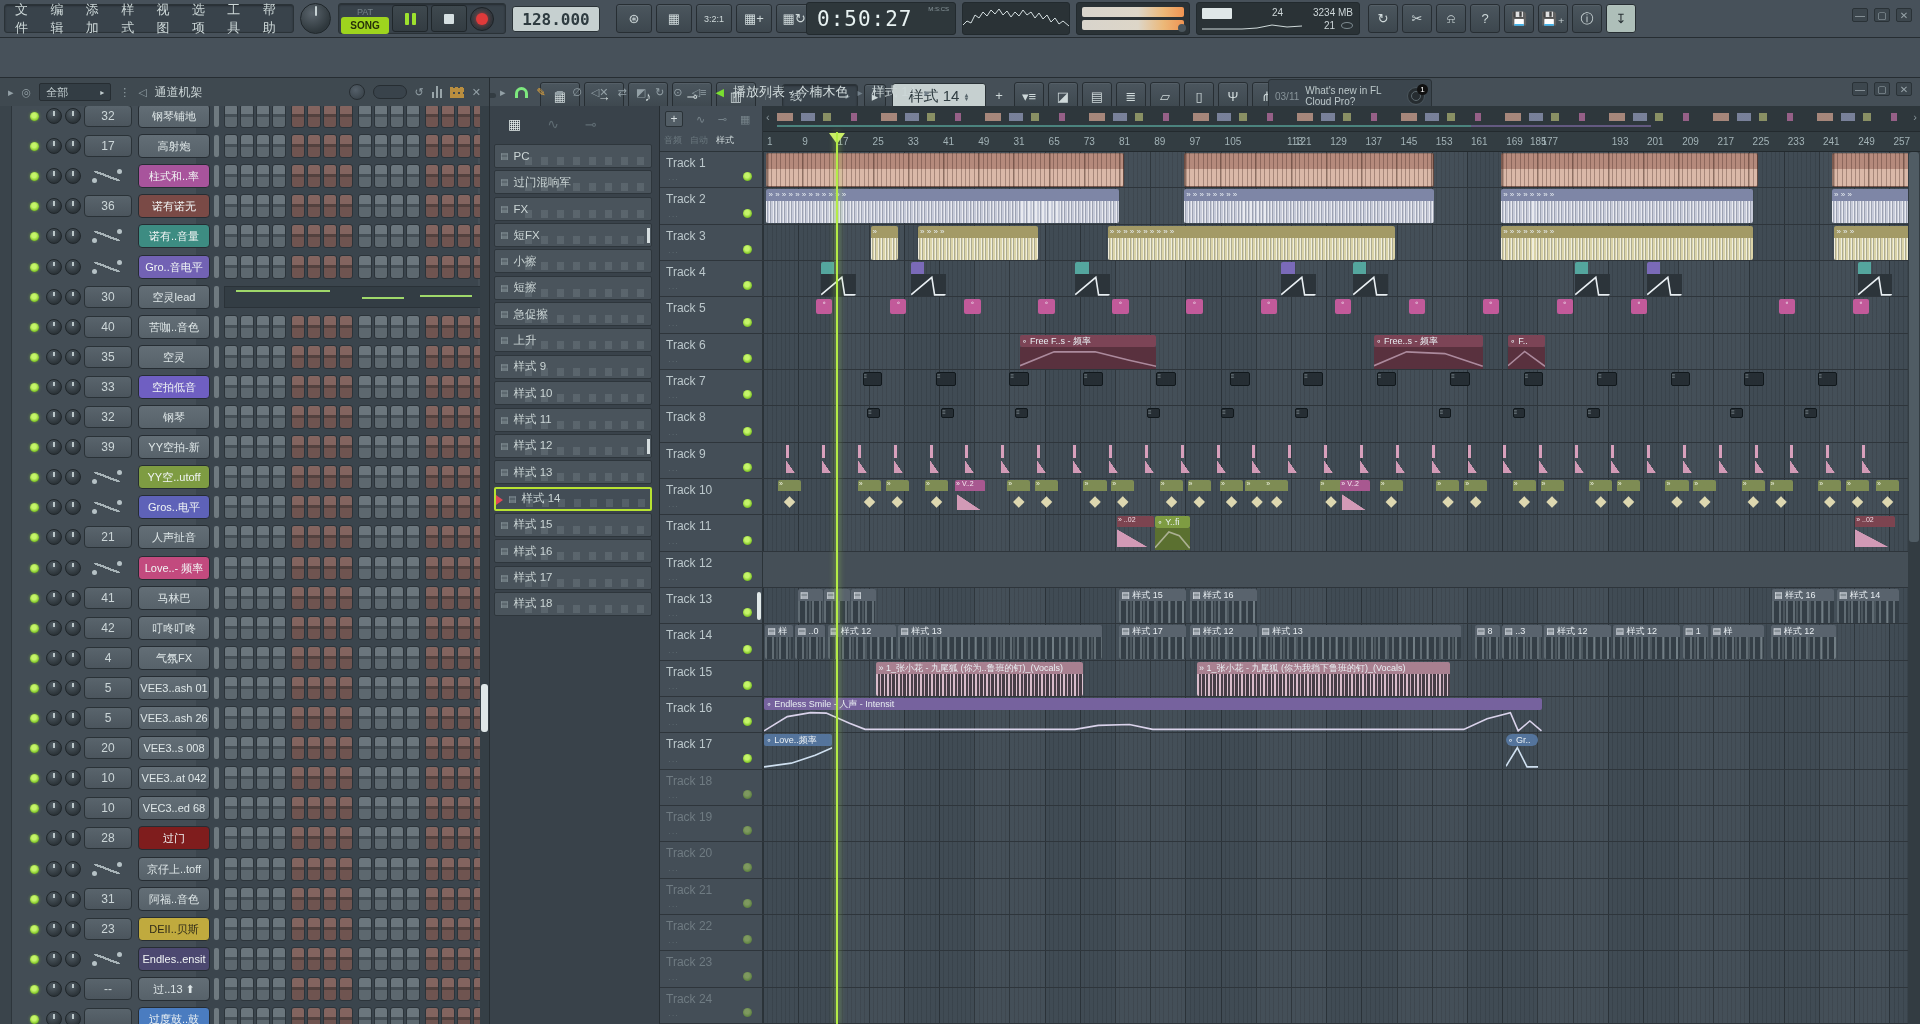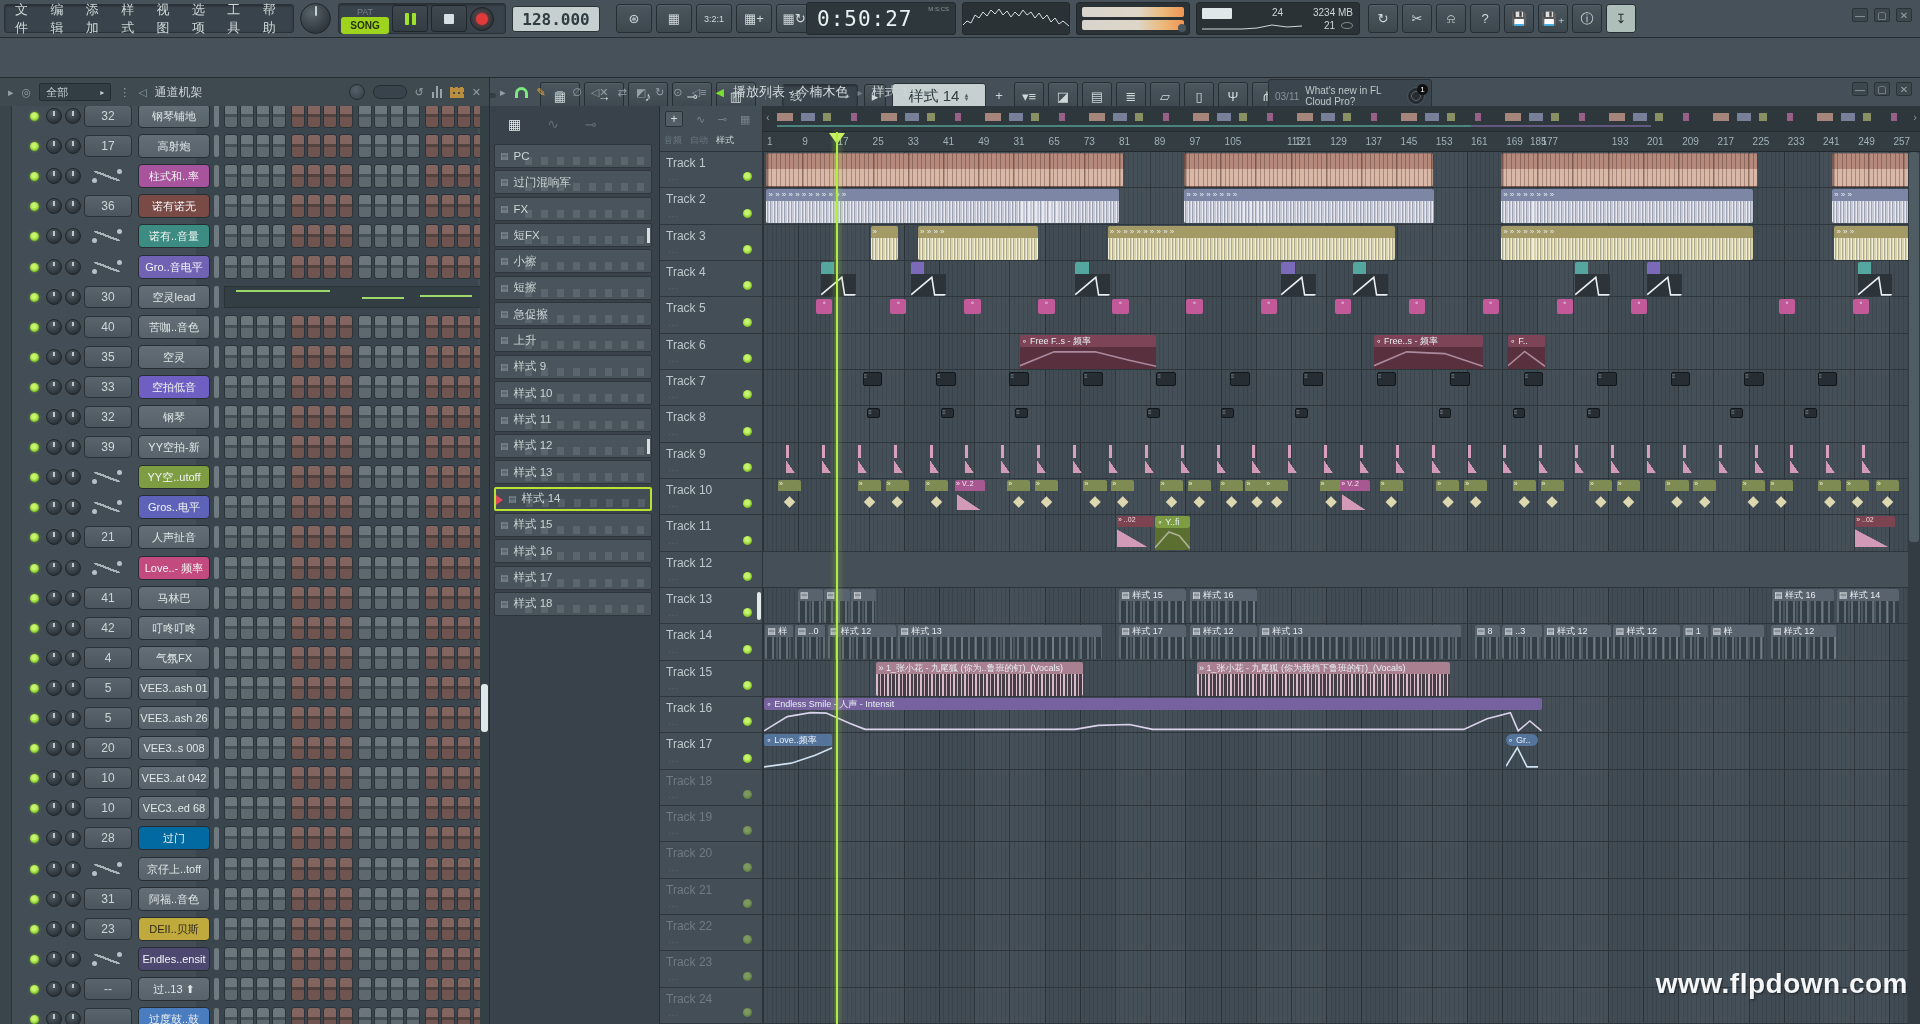--- a/index.html
+++ b/index.html
@@ -976,21 +976,21 @@
             <div class="step r"></div>
             <div class="step r"></div>
             <div class="step r"></div>
           </div>
         </div>
         <div class="rack-row" style="top: 717.4px;">
           <div class="led"></div>
           <div class="cknob k1"></div>
           <div class="cknob k2"></div>
           <div class="numbtn">28</div>
-          <div class="namebtn" style="background: #0369a1; color: rgb(240, 244, 244);">过门</div>
+          <div class="namebtn" style="background: #7f1d1d; color: rgb(240, 244, 244);">过门</div>
           <div class="cmeter"></div>
           <div class="steps">
             <div class="step g"></div>
             <div class="step g"></div>
             <div class="step g"></div>
             <div class="step g gap"></div>
             <div class="step r"></div>
             <div class="step r"></div>
             <div class="step r"></div>
             <div class="step r gap"></div>
@@ -2064,14 +2064,13 @@
           <div class="tled"></div>
         </div>
         <div class="lane"></div>
       </div>
     </div>
   <div id="playhead-tri" class="abs"></div>
   <div id="playhead-line" class="abs"></div>
   <div id="pl-scroll" class="abs"></div>
   <div id="pl-thumb" class="abs"></div>
 
-  <div id="watermark" class="abs">www.flpdown.com</div>
 </div>
 
 </body></html>

